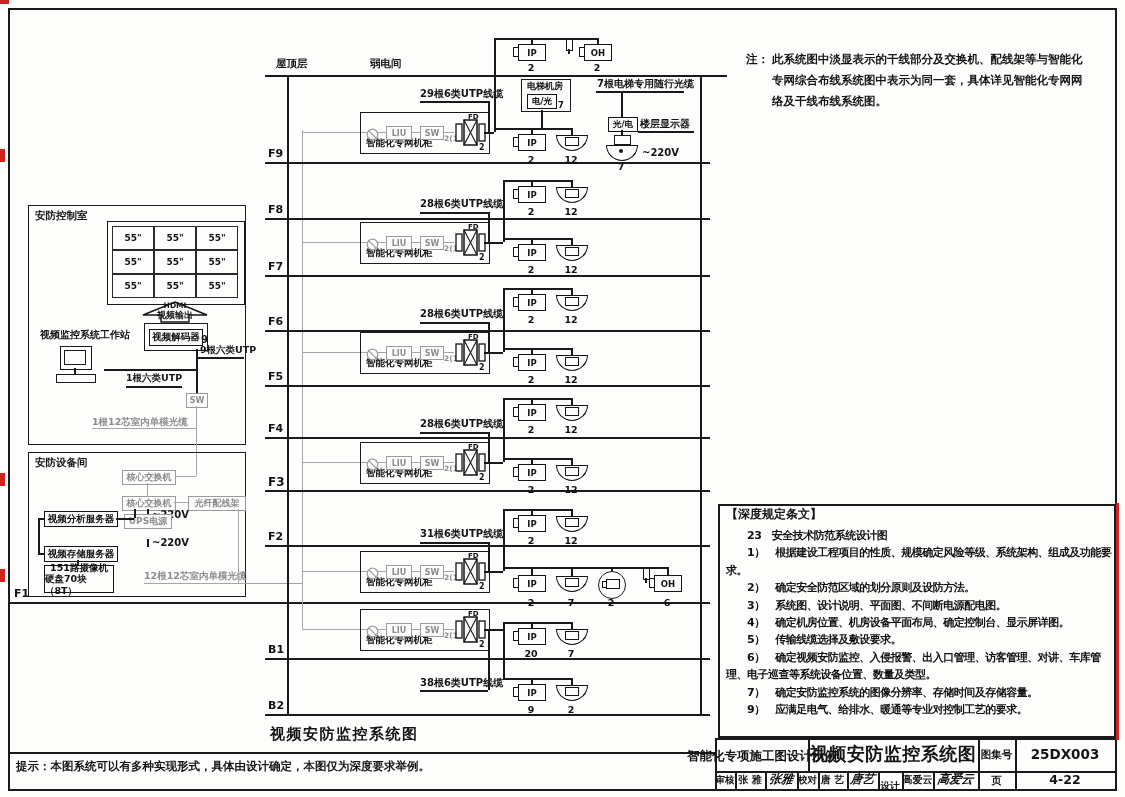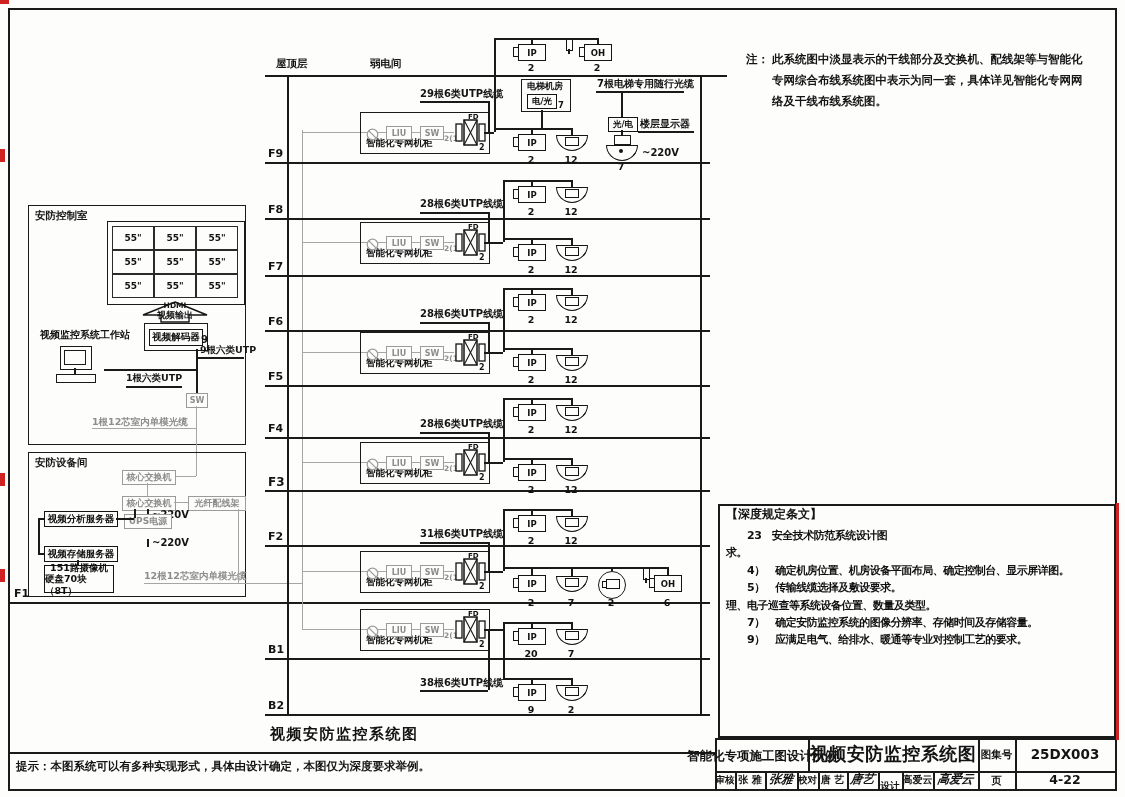--- a/index.html
+++ b/index.html
@@ -146,23 +146,27 @@
   <div class="camcnt" style="left:606px;top:161px;width:30px">7</div>
 
   <div class="lbl" style="left:270px;top:726px;font-size:15px;letter-spacing:1.5px">视频安防监控系统图</div>
   <div class="hl" style="left:8px;top:752px;width:707px"></div>
   <div class="lbl" style="left:16px;top:760px;font-size:11.5px">提示：本图系统可以有多种实现形式，具体由设计确定，本图仅为深度要求举例。</div>
 
   <div class="box" style="left:718px;top:504px;width:394px;height:230px;border-width:2px"></div>
   <div class="lbl" style="left:726px;top:508px;font-size:12px">【深度规定条文】</div>
   <div id="deep-lines" style="position:absolute;left:726px;top:527px;width:382px">
       <div class="deepline">　　23　安全技术防范系统设计图</div>
+      <div class="deepline">　　1）　根据建设工程项目的性质、规模确定风险等级、系统架构、组成及功能要</div>
       <div class="deepline">求。</div>
+      <div class="deepline">　　2）　确定安全防范区域的划分原则及设防方法。</div>
+      <div class="deepline">　　3）　系统图、设计说明、平面图、不间断电源配电图。</div>
       <div class="deepline">　　4）　确定机房位置、机房设备平面布局、确定控制台、显示屏详图。</div>
       <div class="deepline">　　5）　传输线缆选择及敷设要求。</div>
+      <div class="deepline">　　6）　确定视频安防监控、入侵报警、出入口管理、访客管理、对讲、车库管</div>
       <div class="deepline">理、电子巡查等系统设备位置、数量及类型。</div>
       <div class="deepline">　　7）　确定安防监控系统的图像分辨率、存储时间及存储容量。</div>
       <div class="deepline">　　9）　应满足电气、给排水、暖通等专业对控制工艺的要求。</div>
     </div>
 
   <div class="hl" style="left:715px;top:738px;width:402px;height:2px"></div>
   <div class="vl" style="left:715px;top:738px;height:51px;width:2px"></div>
   <div class="hl" style="left:715px;top:771px;width:402px"></div>
   <div class="vl" style="left:808px;top:738px;height:33px"></div>
   <div class="vl" style="left:978px;top:738px;height:51px"></div>

